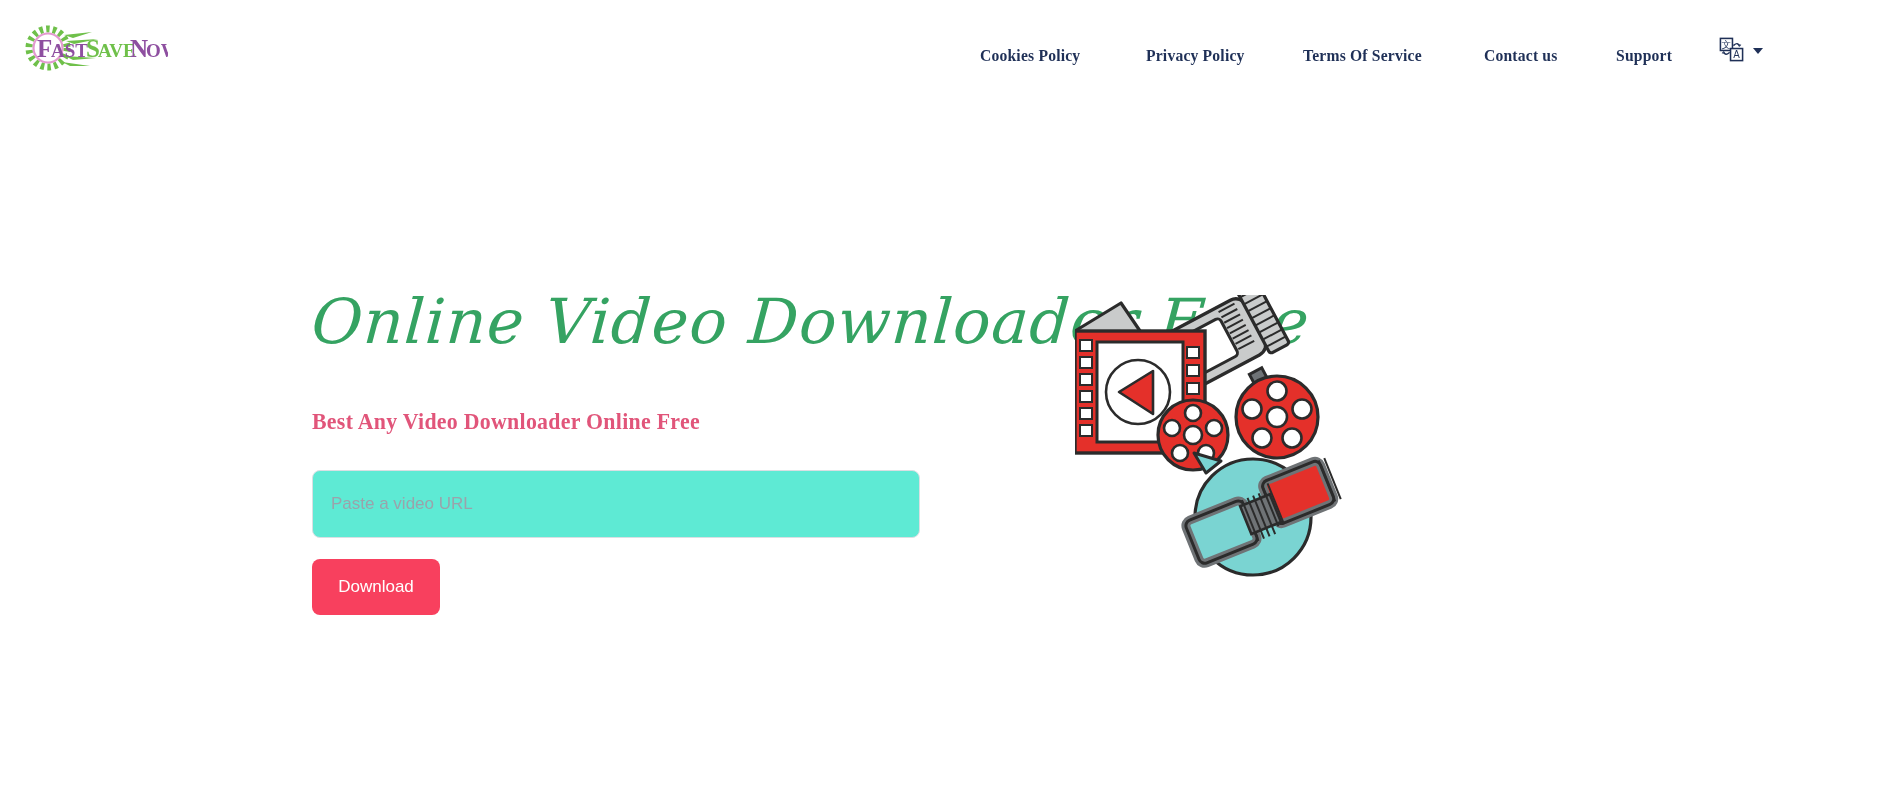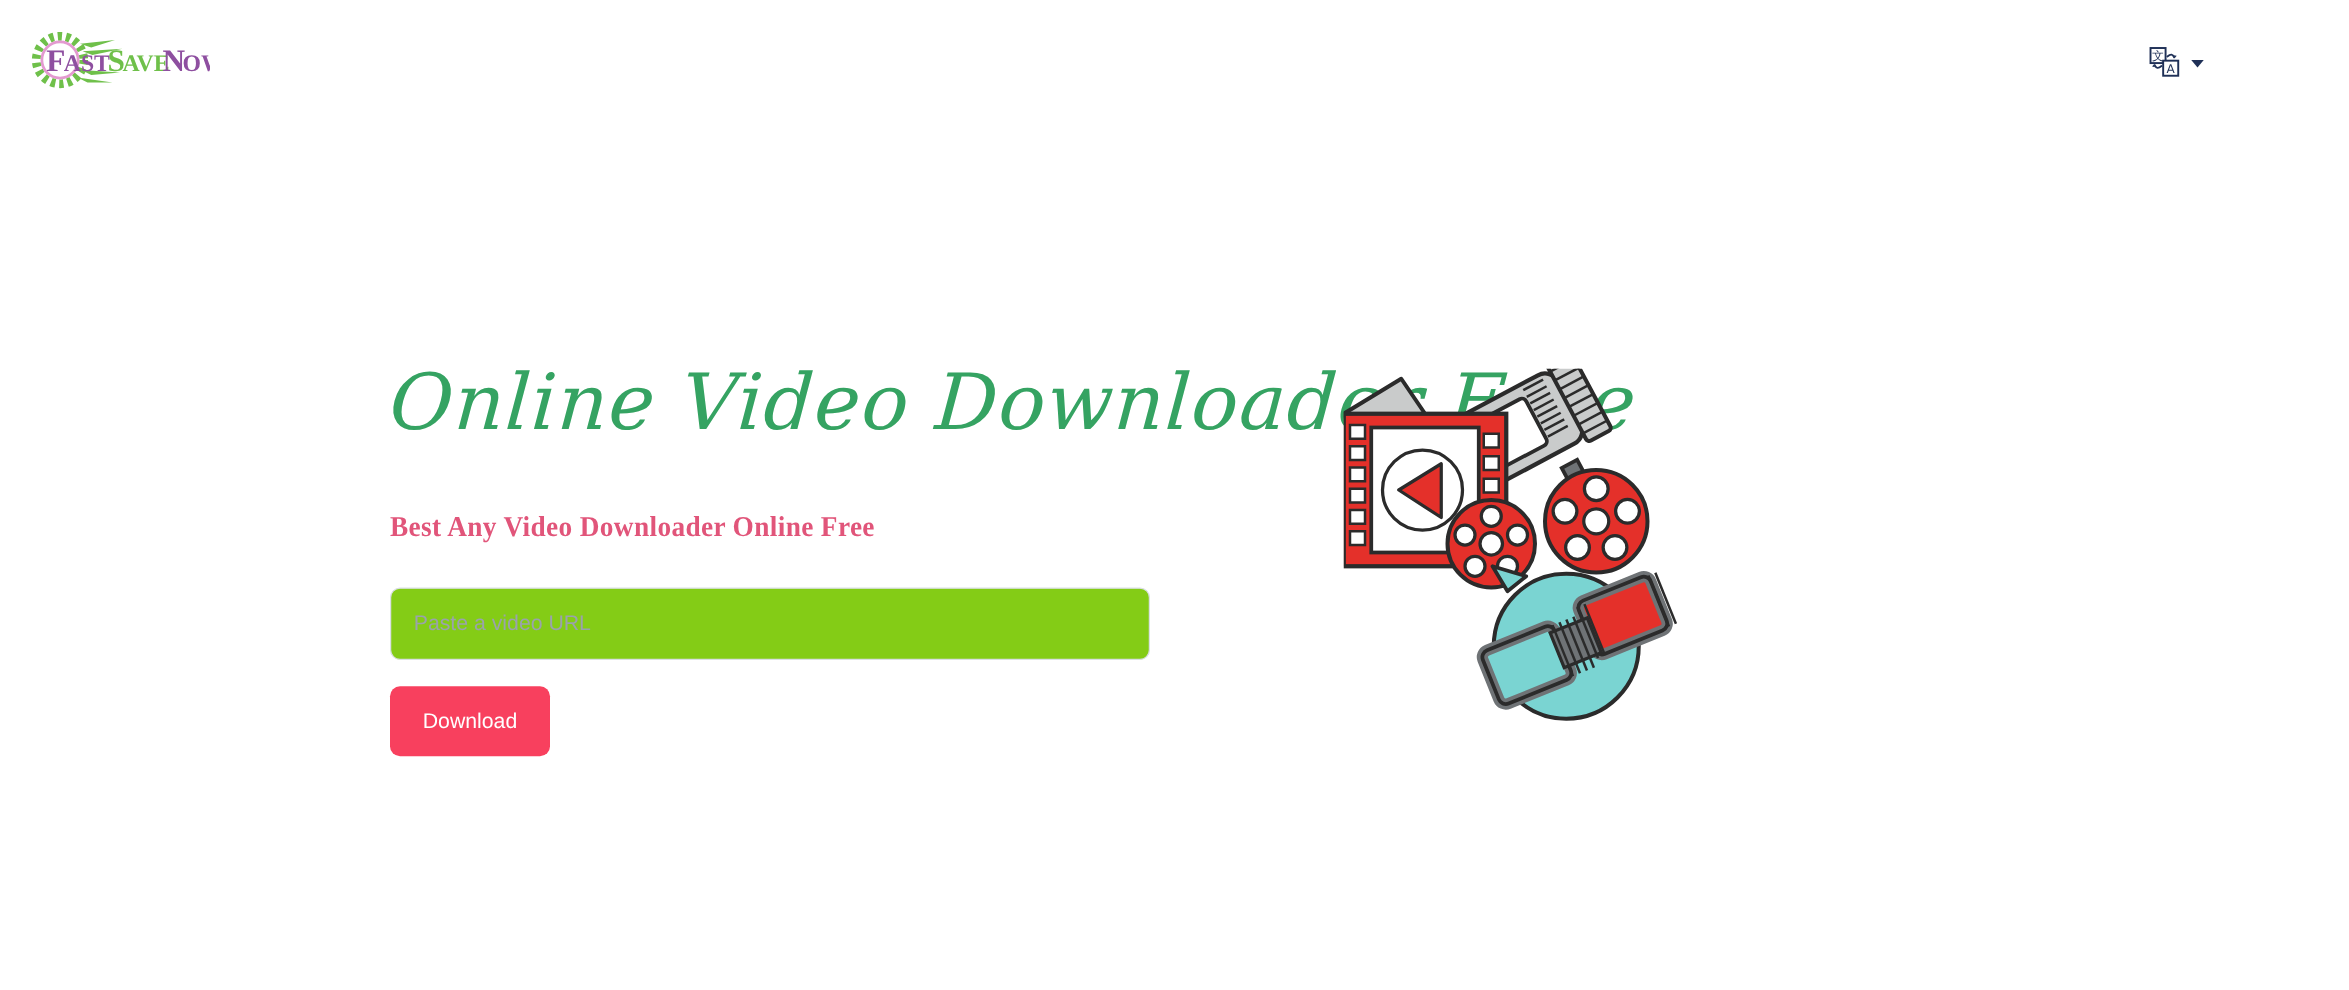--- a/index.html
+++ b/index.html
@@ -123,26 +123,26 @@
     letter-spacing: 0.3px;
     white-space: nowrap;
     transform: scaleX(0.95);
     transform-origin: left center;
   }
 
   .url-input {
     display: block;
     margin-top: 35px;
     width: 608px;
-    height: 58px;
+    height: 68px;
     box-sizing: border-box;
     padding: 0 18px;
     border: 1px solid #dadfe3;
     border-radius: 8px;
-    background: #84cc16;
+    background: #5eead4;
     outline: none;
     font-family: "Liberation Sans", sans-serif;
     font-size: 17px;
     color: #444b52;
   }
   .url-input::placeholder {
     color: #9aa3ab;
     opacity: 1;
   }
 
@@ -208,20 +208,27 @@
 
         <text x="19" y="35" font-family="Liberation Serif, serif" font-weight="700" font-size="25" fill="#8e4fa0">F</text>
         <text x="33" y="35" font-family="Liberation Serif, serif" font-weight="700" font-size="19" fill="#8e4fa0">AST</text>
         <text x="68" y="35" font-family="Liberation Serif, serif" font-weight="700" font-size="25" fill="#6fc04a">S</text>
         <text x="80" y="35" font-family="Liberation Serif, serif" font-weight="700" font-size="19" fill="#6fc04a">AVE</text>
         <text x="112" y="35" font-family="Liberation Serif, serif" font-weight="700" font-size="25" fill="#8e4fa0">N</text>
         <text x="128" y="35" font-family="Liberation Serif, serif" font-weight="700" font-size="19" fill="#8e4fa0">OW</text>
       </svg>
     </a>
 
+    <nav class="nav">
+      <a class="nav-item nav-gap-1" href="#">Cookies Policy</a>
+      <a class="nav-item nav-gap-2" href="#">Privacy Policy</a>
+      <a class="nav-item nav-gap-3" href="#">Terms Of Service</a>
+      <a class="nav-item nav-gap-4" href="#">Contact us</a>
+      <a class="nav-item" href="#">Support</a>
+    </nav>
 
     <div class="lang-switcher">
       <svg class="translate-icon" viewBox="0 0 28 28">
         <rect x="2.5" y="2.5" width="12.5" height="12.5" fill="#ffffff" stroke="#1f3057" stroke-width="1.6"></rect>
         <text x="8.7" y="12.6" text-anchor="middle" font-family="DejaVu Sans, sans-serif" font-size="10" fill="#1f3057">文</text>
         <rect x="13" y="13" width="12.5" height="12.5" fill="#ffffff" stroke="#1f3057" stroke-width="1.6"></rect>
         <text x="19.2" y="23.2" text-anchor="middle" font-family="DejaVu Sans, sans-serif" font-size="10" fill="#1f3057">A</text>
         <path d="M16.5 9.5 q4 -3.5 5.6 0.8" fill="none" stroke="#1f3057" stroke-width="1.5" stroke-linecap="round"></path>
         <path d="M22.6 10.9 l-0.9 -2.4 l2.5 0.5 z" fill="#1f3057"></path>
         <path d="M11.6 17.4 q-4 3.5 -5.6 -0.8" fill="none" stroke="#1f3057" stroke-width="1.5" stroke-linecap="round"></path>

